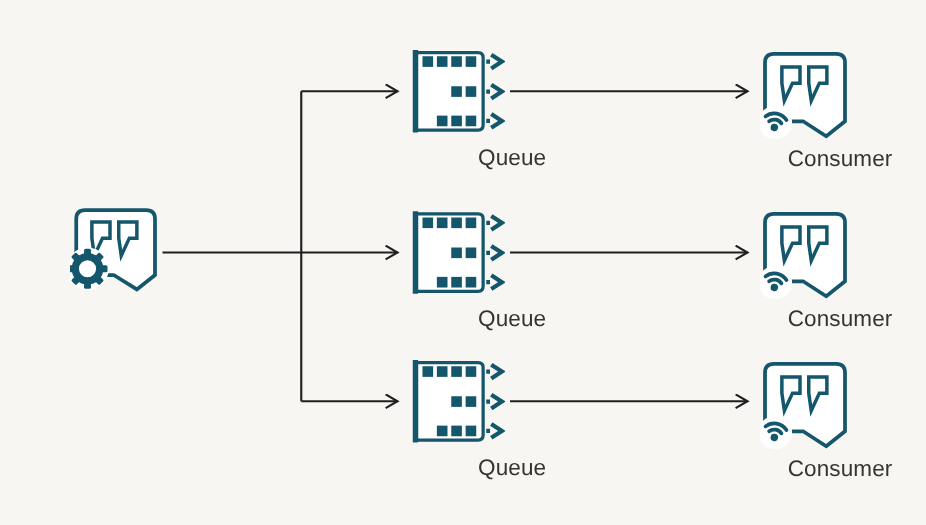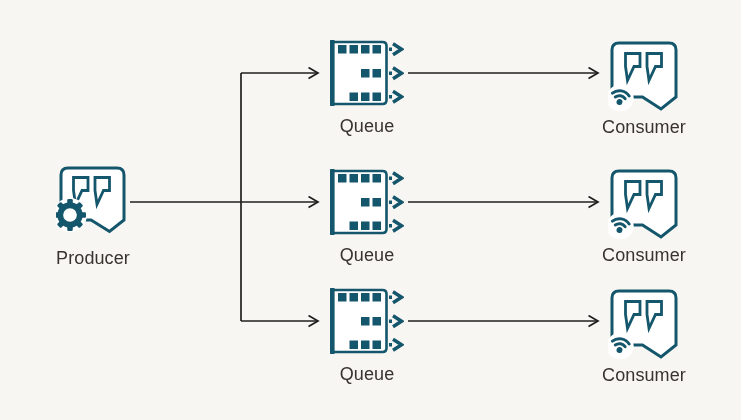--- a/index.html
+++ b/index.html
@@ -10,21 +10,21 @@
     overflow: hidden;
     position: relative;
   }
   .canvas { position: absolute; inset: 0; width: 741px; height: 420px; }
   .connectors { position: absolute; left: 0; top: 0; }
   .node { position: absolute; }
   .node svg { display: block; }
   .label {
     position: absolute;
     width: 140px;
-    text-align: center;
+    text-align: right;
     font-size: 18px;
     line-height: 20px;
     color: #38332F;
     letter-spacing: 0.1px;
   }
   
   .defs { position: absolute; width: 0; height: 0; overflow: hidden; }
 </style>
 </head>
 <body>
@@ -112,21 +112,20 @@
       <path d="M408 202 H598" marker-end="url(#ah)"></path>
       <path d="M408 321 H598" marker-end="url(#ah)"></path>
     </g>
   </svg>
 
   <div class="node" style="left:56px; top:166px;">
     <svg width="74" height="70">
         <use href="#icon-producer"></use>
       </svg>
   </div>
-  <div class="label" style="left:23px; top:248px;">Producer</div>
 
   <div class="node" style="left:330px; top:40px;">
     <svg width="74" height="66">
         <use href="#icon-queue"></use>
       </svg>
   </div>
   <div class="label" style="left:297px; top:116px;">Queue</div>
 
   <div class="node" style="left:330px; top:169px;">
     <svg width="74" height="66">

